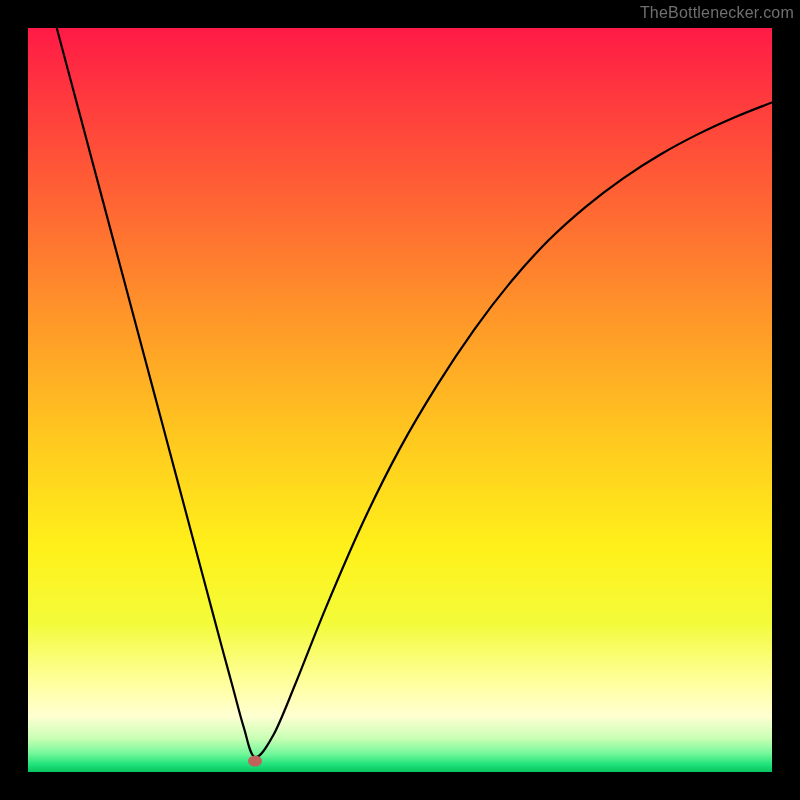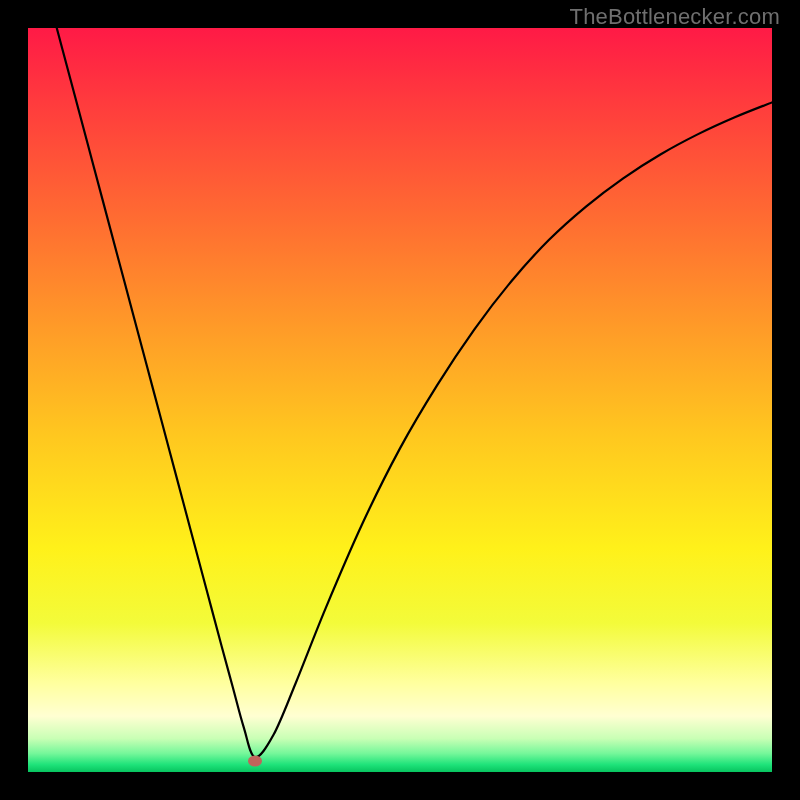--- a/index.html
+++ b/index.html
@@ -30,23 +30,23 @@
     inset: 0;
   }
   .curve {
     position: absolute;
     inset: 0;
     pointer-events: none;
   }
   .watermark {
     position: absolute;
     top: 4px;
-    right: 20px;
+    right: 6px;
     color: #6f6f6f;
-    font-size: 22px;
+    font-size: 16px;
     font-weight: 500;
     letter-spacing: 0.2px;
     user-select: none;
   }
   .marker {
     position: absolute;
     width: 14px;
     height: 11px;
     border-radius: 50%;
     transform: translate(-50%, -50%);

